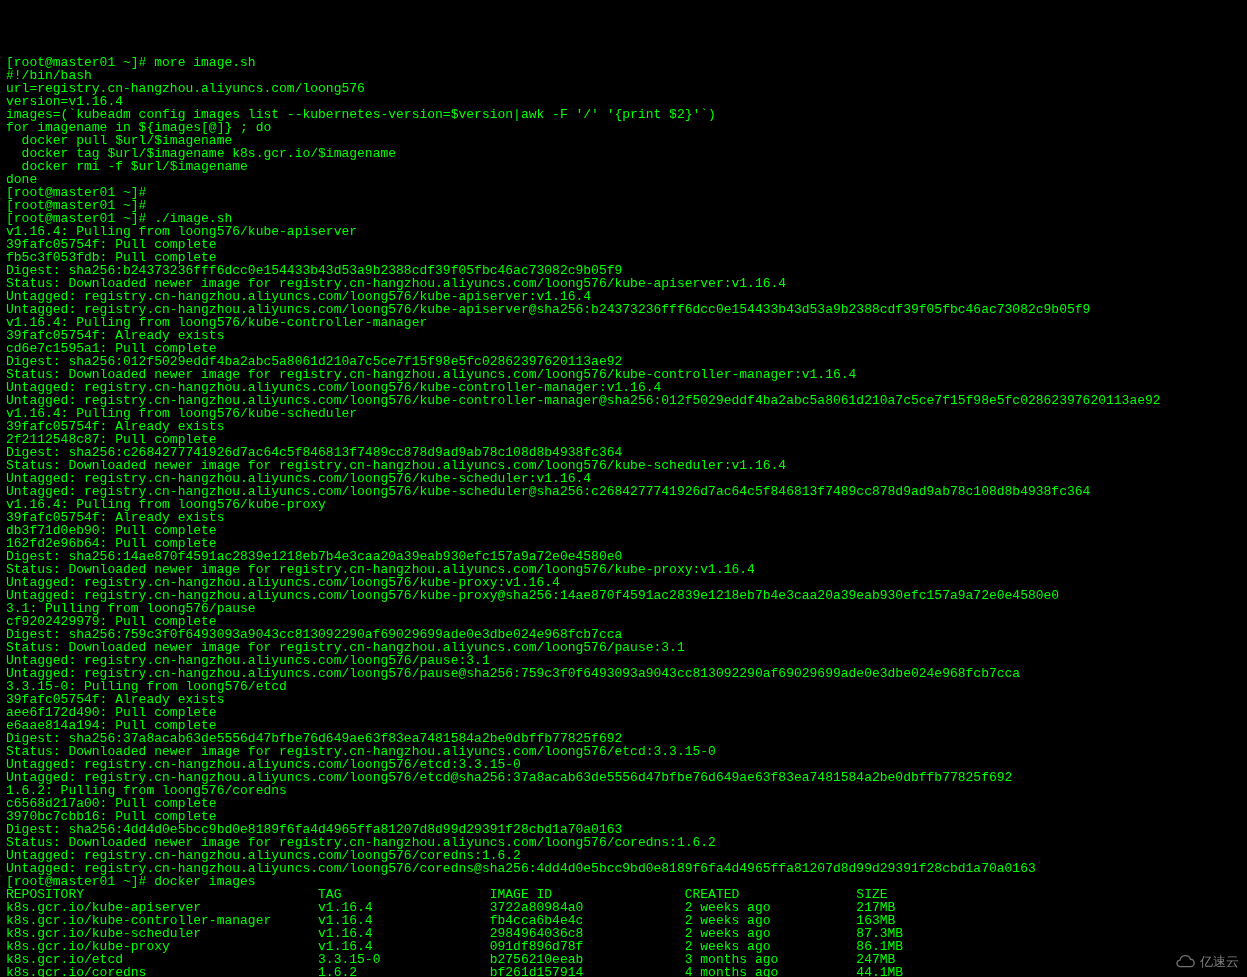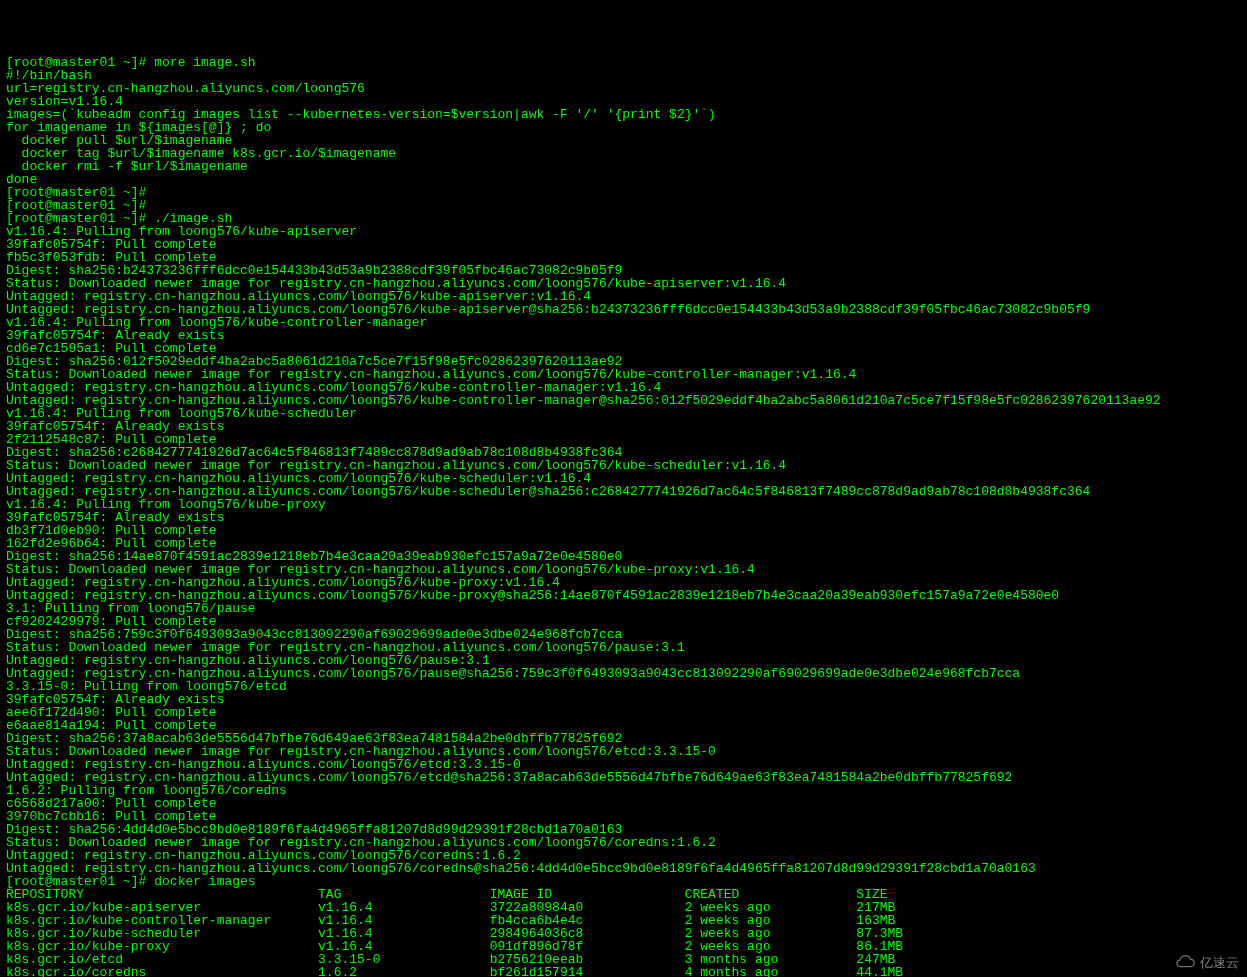--- a/index.html
+++ b/index.html
@@ -15,21 +15,21 @@
     height: 977px;
     overflow: hidden;
     position: relative;
   }
   .line { display: block; }
   .watermark {
     position: absolute;
     right: 8px;
     bottom: 6px;
     color: #aaaaaa;
-    font-family: Liberation Sans, sans-serif;
+    font-family: Liberation Mono, monospace;
     font-size: 13px;
     opacity: 0.75;
     display:flex;
     align-items:center;
     gap:4px;
   }
   .watermark svg { width:22px; height:18px; }
 </style>
 </head>
 <body>

